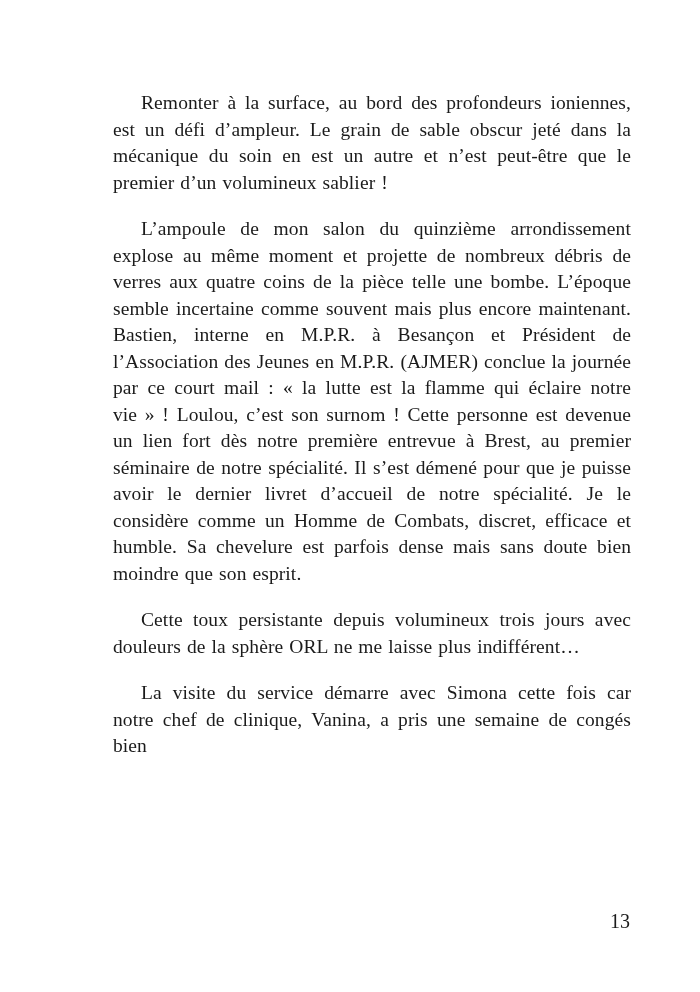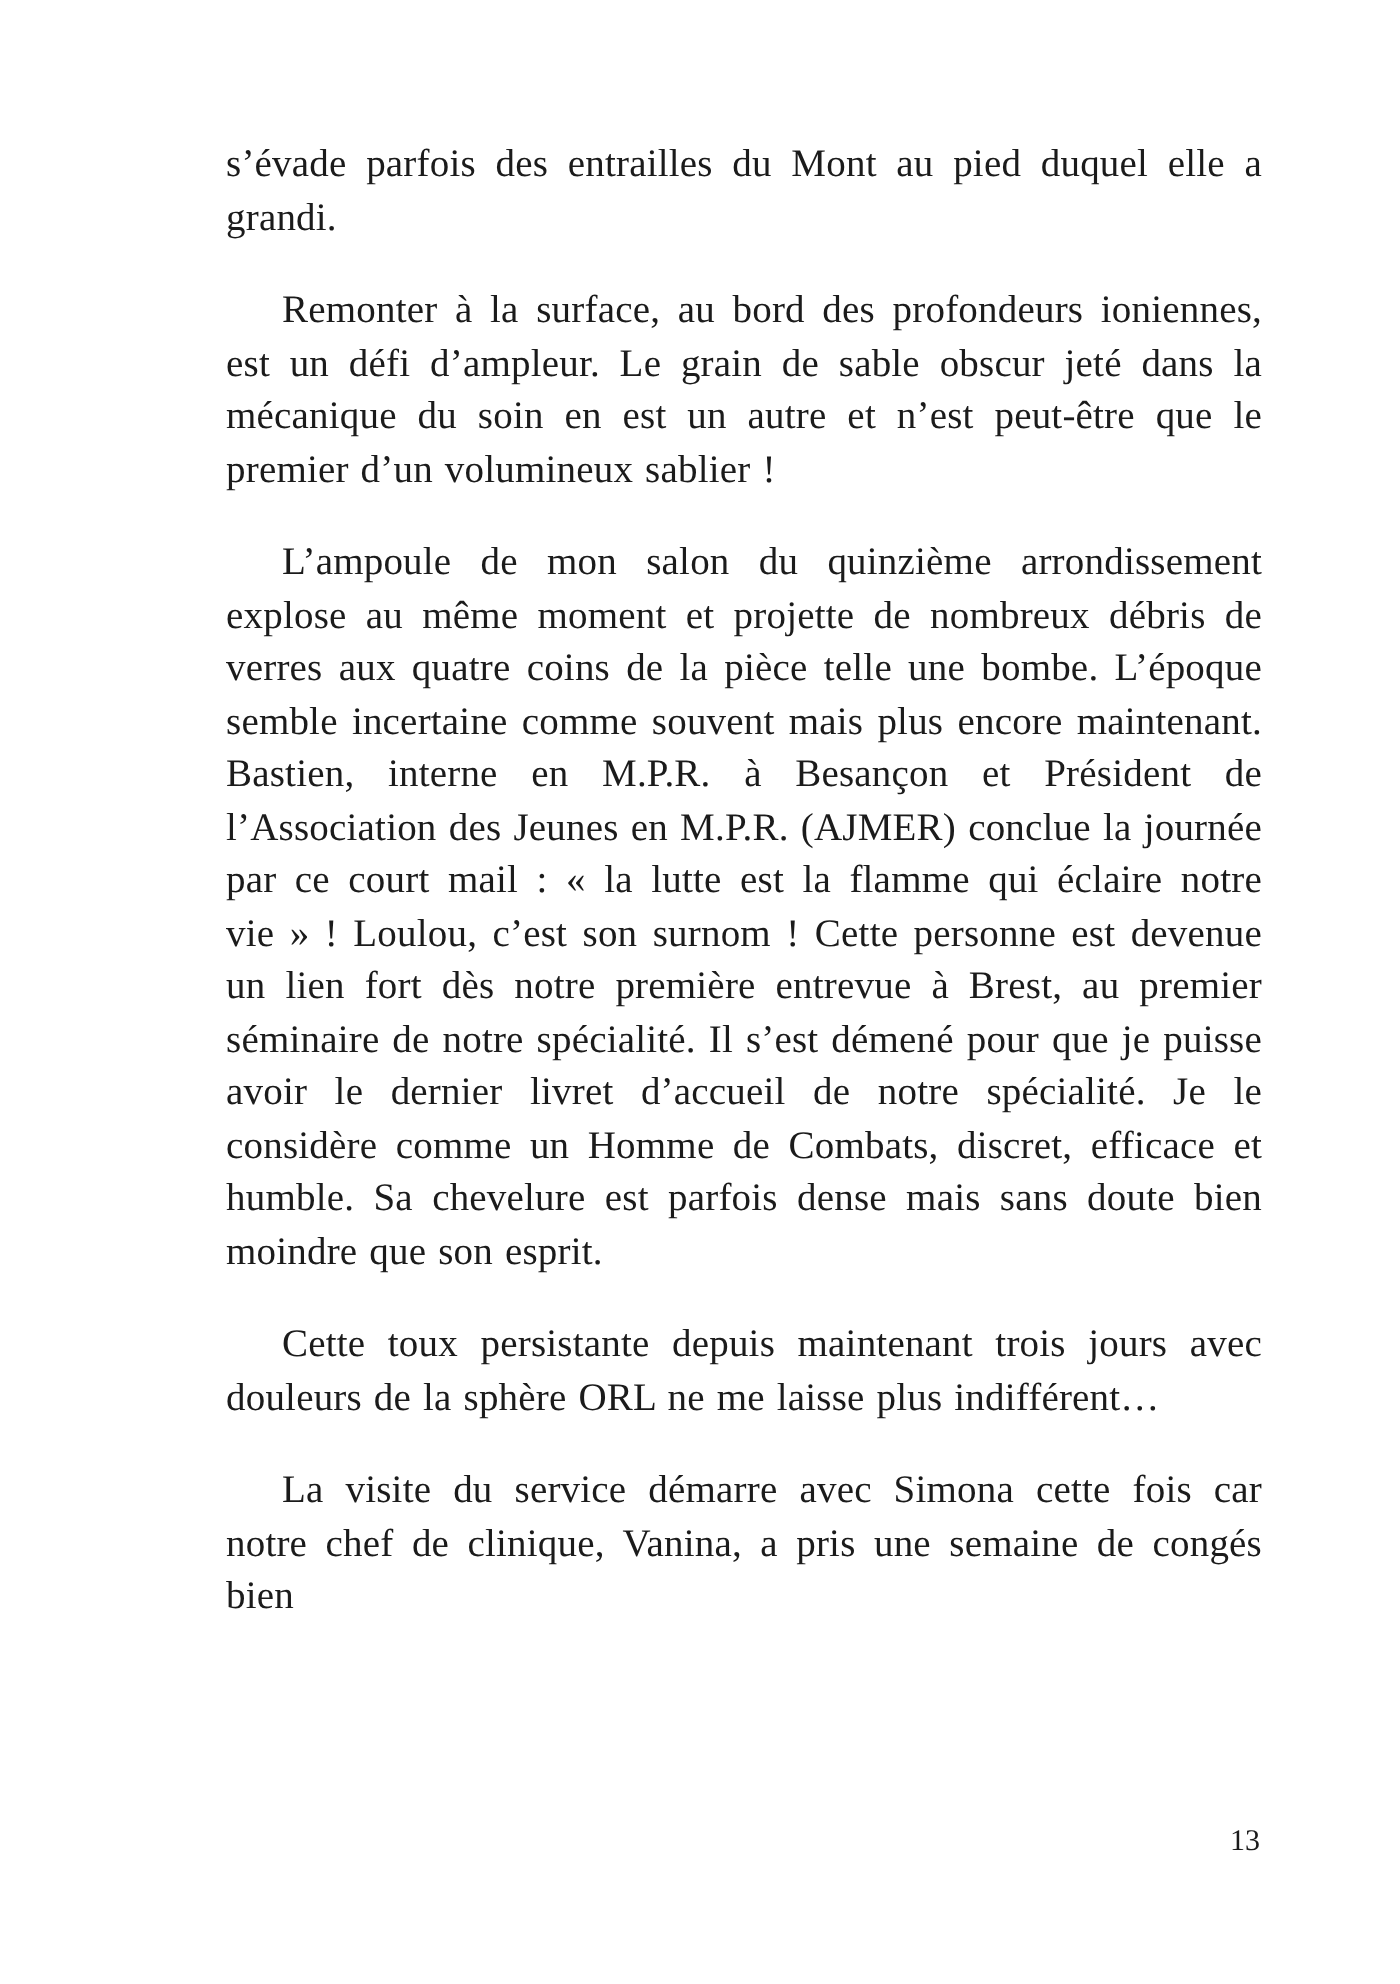--- a/index.html
+++ b/index.html
@@ -32,31 +32,30 @@
     letter-spacing: 0.1px;
   }
   .text-block p.indent {
     text-indent: 28px;
     margin-top: 20px;
   }
   .page-number {
     position: absolute;
     right: 70px;
     top: 908px;
-    font-size: 15px;
+    font-size: 20px;
     line-height: 26px;
     color: #1b1b1b;
     text-align: right;
   }
 </style>
 </head>
 <body>
 
 <div class="book-page">
   <div class="text-block">
-    <p>s’évade parfois des entrailles du Mont au pied duquel elle a grandi.</p>
     <p class="indent">Remonter à la surface, au bord des profondeurs ioniennes, est un défi d’ampleur. Le grain de sable obscur jeté dans la mécanique du soin en est un autre et n’est peut-être que le premier d’un volumineux sablier&nbsp;!</p>
     <p class="indent">L’ampoule de mon salon du quinzième arrondissement explose au même moment et projette de nombreux débris de verres aux quatre coins de la pièce telle une bombe. L’époque semble incertaine comme souvent mais plus encore maintenant. Bastien, interne en M.P.R. à Besançon et Président de l’Association des Jeunes en M.P.R. (AJMER) conclue la journée par ce court mail&nbsp;: «&nbsp;la lutte est la flamme qui éclaire notre vie&nbsp;»&nbsp;! Loulou, c’est son surnom&nbsp;! Cette personne est devenue un lien fort dès notre première entrevue à Brest, au premier séminaire de notre spécialité. Il s’est démené pour que je puisse avoir le dernier livret d’accueil de notre spécialité. Je le considère comme un Homme de Combats, discret, efficace et humble. Sa chevelure est parfois dense mais sans doute bien moindre que son esprit.</p>
-    <p class="indent">Cette toux persistante depuis maintenant trois jours avec douleurs de la sphère ORL ne me laisse plus indifférent…</p>
+    <p class="indent">Cette toux persistante depuis volumineux trois jours avec douleurs de la sphère ORL ne me laisse plus indifférent…</p>
     <p class="indent">La visite du service démarre avec Simona cette fois car notre chef de clinique, Vanina, a pris une semaine de congés bien</p>
   </div>
   <div class="page-number">13</div>
 </div>
 
 </body></html>

